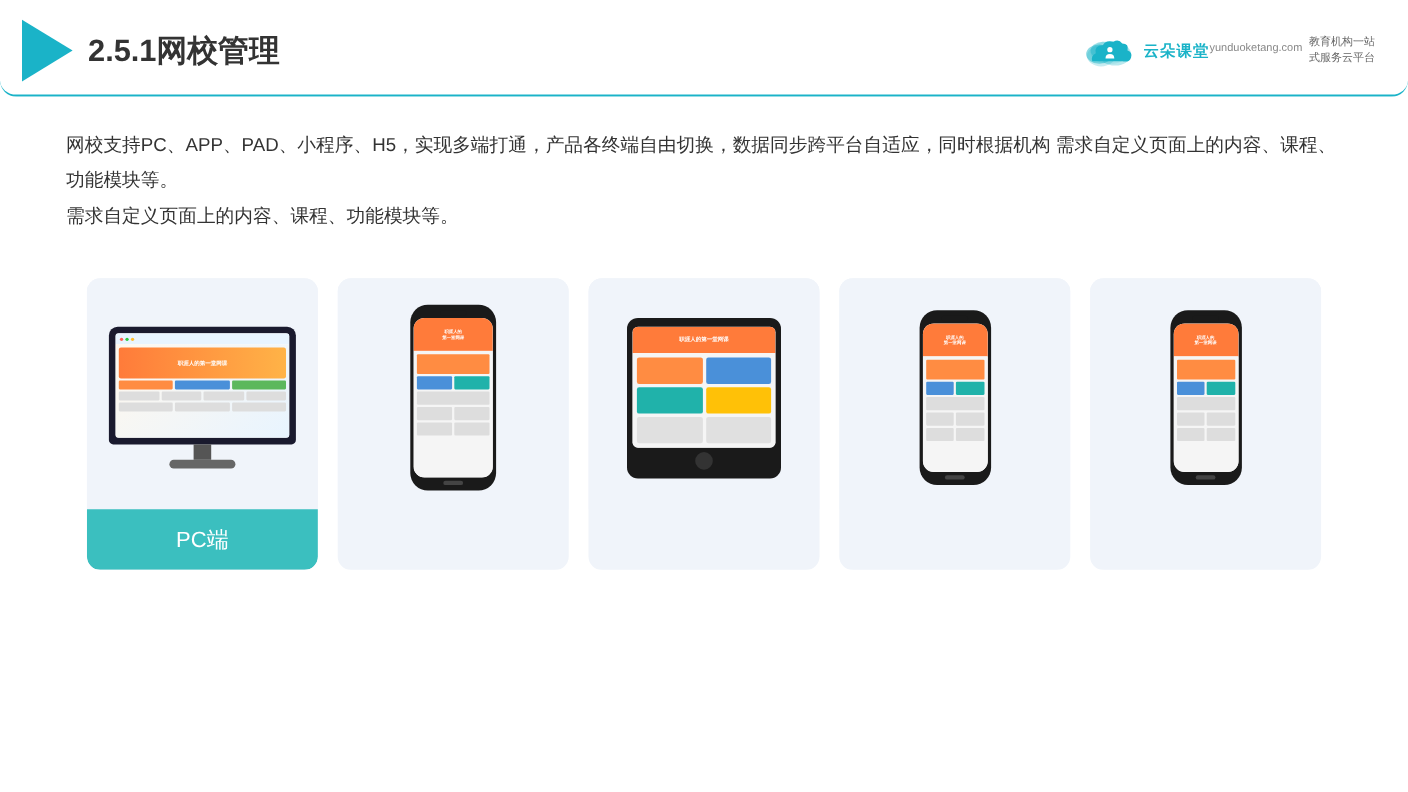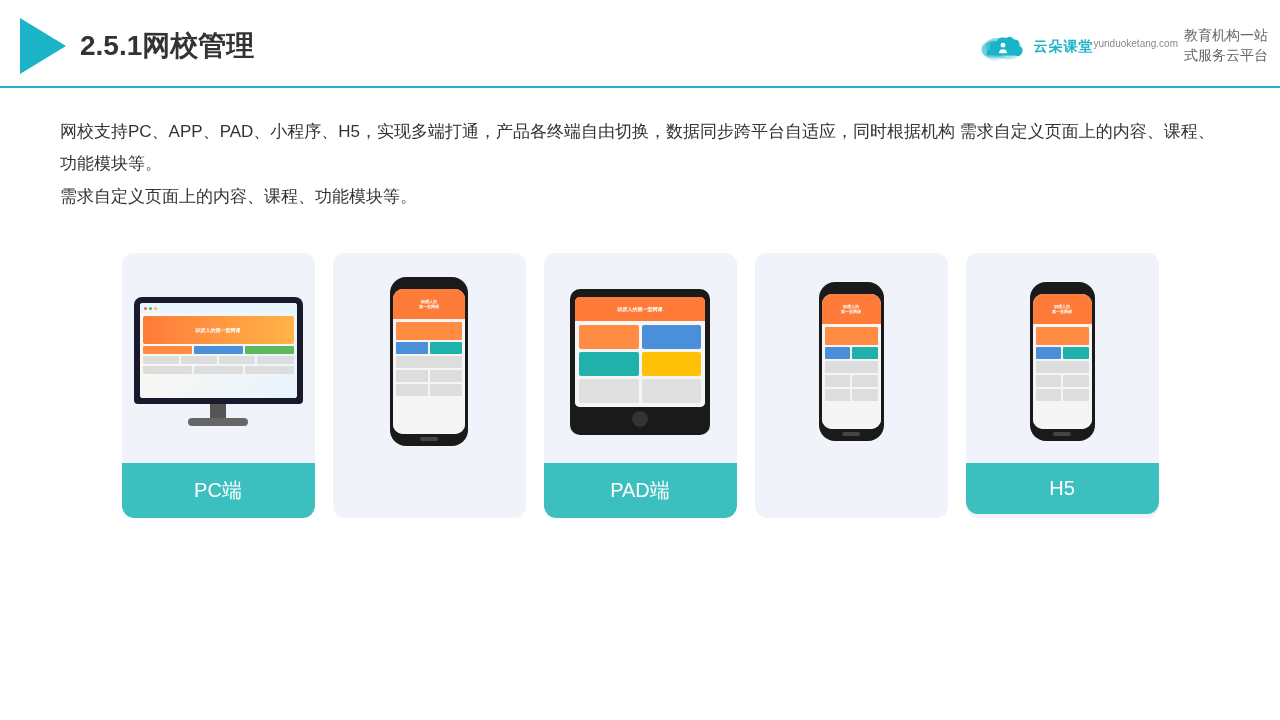--- a/index.html
+++ b/index.html
@@ -10,22 +10,23 @@
       font-family: 'Microsoft YaHei', 'PingFang SC', sans-serif;
       overflow: hidden;
       position: relative;
     }
 
     
     .header {
       display: flex;
       align-items: center;
       justify-content: space-between;
-      padding: 18px 12px 12px 20px;
+      padding: 18px 30px 12px 20px;
       border-bottom: 2px solid #1ab3c8;
+      border-radius: 15px;
     }
     .header-left {
       display: flex;
       align-items: center;
       gap: 14px;
     }
     .logo-triangle {
       width: 0;
       height: 0;
       border-top: 28px solid transparent;
@@ -65,21 +66,21 @@
       font-size: 14px;
       color: #1ab3c8;
       font-weight: bold;
       letter-spacing: 1px;
     }
     .brand-url {
       font-size: 10px;
       color: #888;
     }
     .brand-slogan {
-      font-size: 14px;
+      font-size: 10px;
       color: #666;
       text-align: left;
       line-height: 1.4;
     }
 
     
     .description {
       padding: 28px 60px 20px 60px;
       font-size: 17px;
       color: #333;
@@ -90,21 +91,21 @@
     .cards-container {
       display: flex;
       gap: 18px;
       padding: 20px 55px 30px 55px;
       justify-content: center;
     }
 
     .card {
       background: #f0f4fa;
       border-radius: 12px;
-      width: 193px;
+      width: 210px;
       display: flex;
       flex-direction: column;
       align-items: center;
       overflow: hidden;
       flex-shrink: 0;
     }
 
     .card-image-area {
       width: 100%;
       height: 210px;
@@ -474,21 +475,20 @@
               <div class="tablet-block teal"></div>
               <div class="tablet-block yellow"></div>
               <div class="tablet-block"></div>
               <div class="tablet-block"></div>
             </div>
           </div>
           <div class="tablet-home-btn"></div>
         </div>
       </div>
     </div>
-    <div class="card-label">PAD端</div>
   </div>
 
   <div class="card">
     <div class="card-image-area">
       <div class="phone-mockup mini-phone">
         <div class="phone-body">
           <div class="phone-notch"></div>
           <div class="phone-screen">
             <div class="phone-screen-header">
               <div class="phone-header-text">职涯人的<br>第一堂网课</div>
@@ -547,16 +547,15 @@
               <div class="phone-row">
                 <div class="phone-block"></div>
                 <div class="phone-block"></div>
               </div>
             </div>
           </div>
           <div class="phone-home"></div>
         </div>
       </div>
     </div>
-    <div class="card-label">H5</div>
   </div>
 
 </div>
 
 </body></html>

